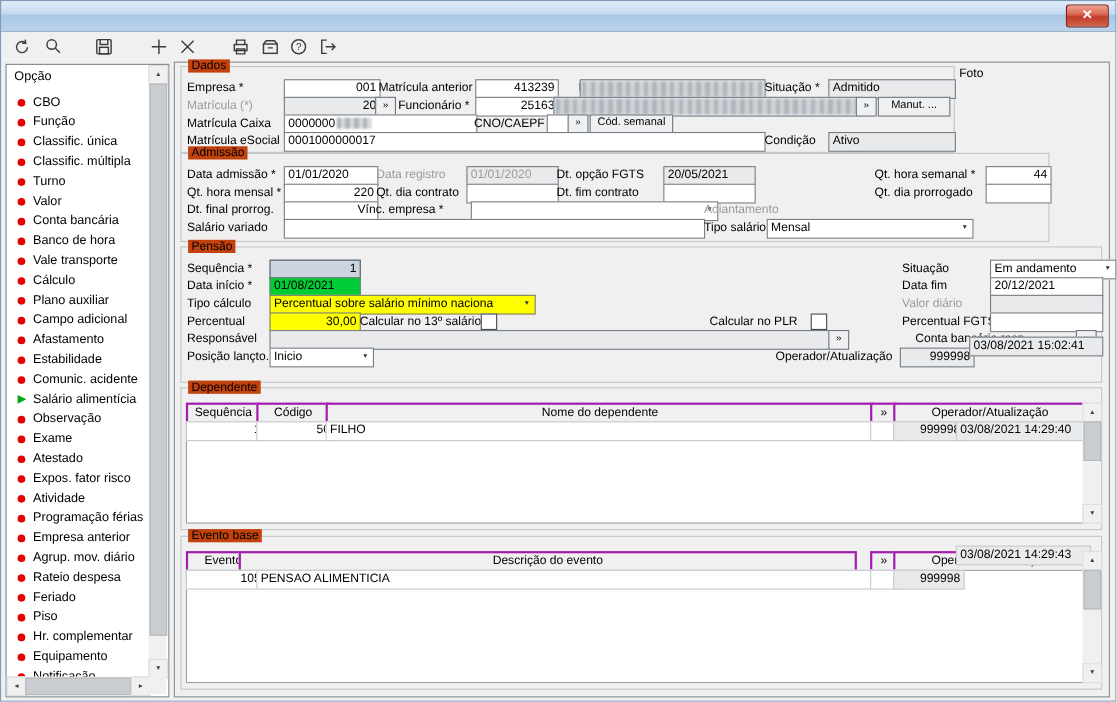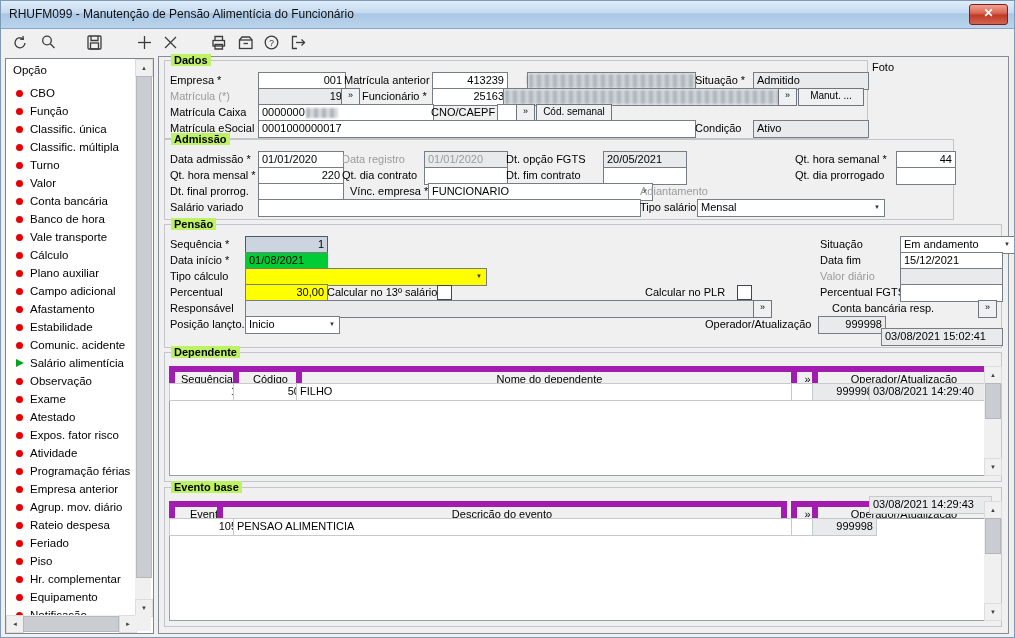--- a/index.html
+++ b/index.html
@@ -22,21 +22,21 @@
   .side-header{position:absolute;left:7px;top:5px;font-size:11.5px}
   .side-list{position:absolute;left:1px;top:25px;width:128px;height:532px;overflow:hidden}
   .side-item{height:18px;display:flex;align-items:center;padding-left:9px}
   .bullet{width:7px;height:7px;border-radius:50%;background:#e60000;margin-right:7px;flex:0 0 auto}
   .side-item.selected .bullet{width:0;height:0;background:transparent;border-radius:0;
         border-left:8px solid #00a616;border-top:4px solid transparent;border-bottom:4px solid transparent;margin-right:6px}
   .side-label{font-size:11.5px;white-space:nowrap}
 
   .main{position:absolute;left:158px;top:56px;width:849px;height:576px;border:1px solid #878d94;background:#f0f0f0}
   .group{position:absolute;border:1px solid #c2c6ca}
-  .group-label{position:absolute;top:-7px;left:6px;background:#bef264;padding:0 3px;font-weight:bold;white-space:nowrap}
+  .group-label{position:absolute;top:-7px;left:6px;background:#c2410c;padding:0 3px;font-weight:normal;white-space:nowrap}
   .foto-label{position:absolute;left:872px;top:61px;white-space:nowrap}
 
   .lbl{position:absolute;height:15px;line-height:16px;white-space:nowrap}
   .lbl.dis{color:#9b9b9b}
   .fld{position:absolute;height:16px;line-height:14px;background:#fff;border:1px solid #767d85;
        padding:0 3px;white-space:nowrap;overflow:hidden}
   .fld.ro{background:#e9eaeb}
   .fld.num{text-align:right}
   .fld.graytext{color:#9b9b9b}
   .fld.green{background:#00cd36}
@@ -48,39 +48,38 @@
   .combo .arrow{position:absolute;right:0;top:0;width:14px;height:14px;display:flex;align-items:center;
                 justify-content:center;font-size:6px;color:#333}
   .btn{position:absolute;height:16px;background:#eef0f2;border:1px solid #6f757c;text-align:center;
        line-height:14px;font-size:10px;white-space:nowrap;cursor:default}
   .btn.sm{width:17px;font-size:9px;line-height:13px}
   .chk{position:absolute;width:13px;height:13px;background:#fff;border:1px solid #42474d}
   .redact-fill{position:absolute;inset:1px;background:repeating-linear-gradient(90deg,#aeb4ba 0 4px,#cfd4d8 4px 8px);filter:blur(1.2px)}
   .redact-inline{display:inline-block;width:32px;height:10px;margin-left:1px;vertical-align:middle;
                  background:repeating-linear-gradient(90deg,#aeb4ba 0 4px,#d6dadd 4px 8px);filter:blur(1px)}
 
-  .th{position:absolute;height:17px;background:#f0f0f0;border:6px solid #a21caf;text-align:center;
+  .th{position:absolute;height:17px;background:#f0f0f0;border:2px solid #a21caf;text-align:center;
       line-height:15px;overflow:hidden;white-space:nowrap}
   .tbody{position:absolute;background:#fff;border:1px solid #9aa0a6}
   .td{position:absolute;height:16px;background:#fff;border:1px solid #c6cacd;padding:0 3px;
       line-height:14px;white-space:nowrap;overflow:hidden}
   .td.num{text-align:right}
   .td.ro{background:#e9eaeb}
 
   .sb{position:absolute;background:#f0f0f0}
   .sb-btn{position:absolute;width:16px;height:16px;background:#f0f0f0;border:1px solid #dcdcdc;
           display:flex;align-items:center;justify-content:center;font-size:6px;color:#3f3f3f}
   .sb-thumb{position:absolute;background:#c9cdd1;border:1px solid #b4b8bc}
   .corner{position:absolute;background:#f0f0f0}
 </style>
 </head>
 <body>
 
 <div class="titlebar">
-  <span class="title">RHUFM099 - Manutenção de Pensão Alimentícia do Funcionário</span>
   <div class="close-btn">
     <span>✕</span>
   </div>
 </div>
 
 <div class="toolbar">
   <div class="tool-btn" style="left:8px">
     <svg width="19" height="19" viewBox="0 0 19 19">
         <path d="M14 10a5 5 0 1 1-2-4.2"></path>
         <polyline points="12,3 12.3,6.4 9,6.1"></polyline>
@@ -289,21 +288,21 @@
 <span class="lbl" style="left:344px;top:72px">Matrícula anterior</span>
 <div class="fld num" style="left:432px;top:72px;width:68px">413239</div>
 <span class="lbl" style="left:526px;top:72px">PIS</span>
 <div class="fld blurbox" style="left:527px;top:72px;width:161px">
   <span class="redact-fill"></span>
 </div>
 <span class="lbl" style="left:695px;top:72px">Situação *</span>
 <div class="fld ro" style="left:753px;top:72px;width:108px">Admitido</div>
 
 <span class="lbl dis" style="left:170px;top:88px">Matrícula (*)</span>
-<div class="fld ro num" style="left:258px;top:88px;width:80px">19</div>
+<div class="fld ro num" style="left:258px;top:88px;width:80px">20</div>
 <div class="btn sm" style="left:341px;top:88px">»</div>
 <span class="lbl" style="left:362px;top:88px">Funcionário *</span>
 <div class="fld num" style="left:432px;top:88px;width:68px">25163</div>
 <div class="fld blurbox" style="left:503px;top:88px;width:272px">
   <span class="redact-fill"></span>
 </div>
 <div class="btn sm" style="left:778px;top:88px">»</div>
 <div class="btn" style="left:798px;top:88px;width:64px">Manut. ...</div>
 
 <span class="lbl" style="left:170px;top:104px">Matrícula Caixa</span>
@@ -336,23 +335,22 @@
 <div class="fld num" style="left:258px;top:167px;width:78px">220</div>
 <span class="lbl" style="left:342px;top:167px">Qt. dia contrato</span>
 <div class="fld" style="left:424px;top:167px;width:76px"></div>
 <span class="lbl" style="left:506px;top:167px">Dt. fim contrato</span>
 <div class="fld" style="left:603px;top:167px;width:76px"></div>
 <span class="lbl" style="left:795px;top:167px">Qt. dia prorrogado</span>
 <div class="fld" style="left:896px;top:167px;width:52px"></div>
 
 <span class="lbl" style="left:170px;top:183px">Dt. final prorrog.</span>
 <div class="fld" style="left:258px;top:183px;width:78px"></div>
-<span class="lbl" style="left:350px;top:183px">Vínc. empresa *</span>
+<span class="lbl" style="left:325px;top:183px">Vínc. empresa *</span>
 <div class="fld combo" style="left:428px;top:183px;width:205px">
-  <span class="cmb-txt">FUNCIONARIO</span>
   <span class="arrow">▼</span>
 </div>
 <span class="lbl dis" style="left:640px;top:183px">Adiantamento</span>
 
 <span class="lbl" style="left:170px;top:199px">Salário variado</span>
 <div class="fld" style="left:258px;top:199px;width:375px"></div>
 <span class="lbl" style="left:640px;top:199px">Tipo salário *</span>
 <div class="fld combo" style="left:697px;top:199px;width:168px">
   <span class="cmb-txt">Mensal</span>
   <span class="arrow">▼</span>
@@ -360,20 +358,21 @@
 
 <div class="group" style="left:164px;top:224px;width:836px;height:122px">
   <span class="group-label">Pensão</span>
 </div>
 <span class="lbl" style="left:170px;top:236px">Sequência *</span>
 <div class="fld seq num" style="left:245px;top:236px;width:75px">1</div>
 <span class="lbl" style="left:170px;top:252px">Data início *</span>
 <div class="fld green" style="left:245px;top:252px;width:75px">01/08/2021</div>
 <span class="lbl" style="left:170px;top:268px">Tipo cálculo</span>
 <div class="fld combo yellow" style="left:245px;top:268px;width:222px">
+  <span class="cmb-txt">Percentual sobre salário mínimo naciona</span>
   <span class="arrow">▼</span>
 </div>
 <span class="lbl" style="left:170px;top:284px">Percentual</span>
 <div class="fld yellow num" style="left:245px;top:284px;width:75px">30,00</div>
 <span class="lbl" style="left:327px;top:284px">Calcular no 13º salário</span>
 <div class="chk" style="left:437px;top:285px"></div>
 <span class="lbl" style="left:645px;top:284px">Calcular no PLR</span>
 <div class="chk" style="left:737px;top:285px"></div>
 <span class="lbl" style="left:170px;top:300px">Responsável</span>
 <div class="fld ro" style="left:245px;top:300px;width:505px"></div>
@@ -383,30 +382,30 @@
   <span class="cmb-txt">Inicio</span>
   <span class="arrow">▼</span>
 </div>
 
 <span class="lbl" style="left:820px;top:236px">Situação</span>
 <div class="fld combo" style="left:900px;top:236px;width:95px">
   <span class="cmb-txt">Em andamento</span>
   <span class="arrow">▼</span>
 </div>
 <span class="lbl" style="left:820px;top:252px">Data fim</span>
-<div class="fld" style="left:900px;top:252px;width:95px">15/12/2021</div>
+<div class="fld" style="left:900px;top:252px;width:95px">20/12/2021</div>
 <span class="lbl dis" style="left:820px;top:268px">Valor diário</span>
 <div class="fld ro" style="left:900px;top:268px;width:95px"></div>
 <span class="lbl" style="left:820px;top:284px">Percentual FGTS</span>
 <div class="fld" style="left:900px;top:284px;width:95px"></div>
 <span class="lbl" style="left:832px;top:300px">Conta bancária resp.</span>
 <div class="btn sm" style="left:978px;top:300px">»</div>
 <span class="lbl" style="left:705px;top:316px">Operador/Atualização</span>
 <div class="fld ro num" style="left:818px;top:316px;width:60px">999998</div>
-<div class="fld ro" style="left:881px;top:328px;width:114px">03/08/2021 15:02:41</div>
+<div class="fld ro" style="left:881px;top:306px;width:114px">03/08/2021 15:02:41</div>
 
 <div class="group" style="left:164px;top:352px;width:836px;height:128px">
   <span class="group-label">Dependente</span>
 </div>
 <div class="th" style="left:169px;top:366px;width:64px">Sequência</div>
 <div class="th" style="left:233px;top:366px;width:63px">Código</div>
 <div class="th" style="left:296px;top:366px;width:495px">Nome do dependente</div>
 <div class="th" style="left:791px;top:366px;width:21px">»</div>
 <div class="th" style="left:812px;top:366px;width:172px">Operador/Atualização</div>
 <div class="tbody" style="left:169px;top:383px;width:815px;height:91px"></div>

